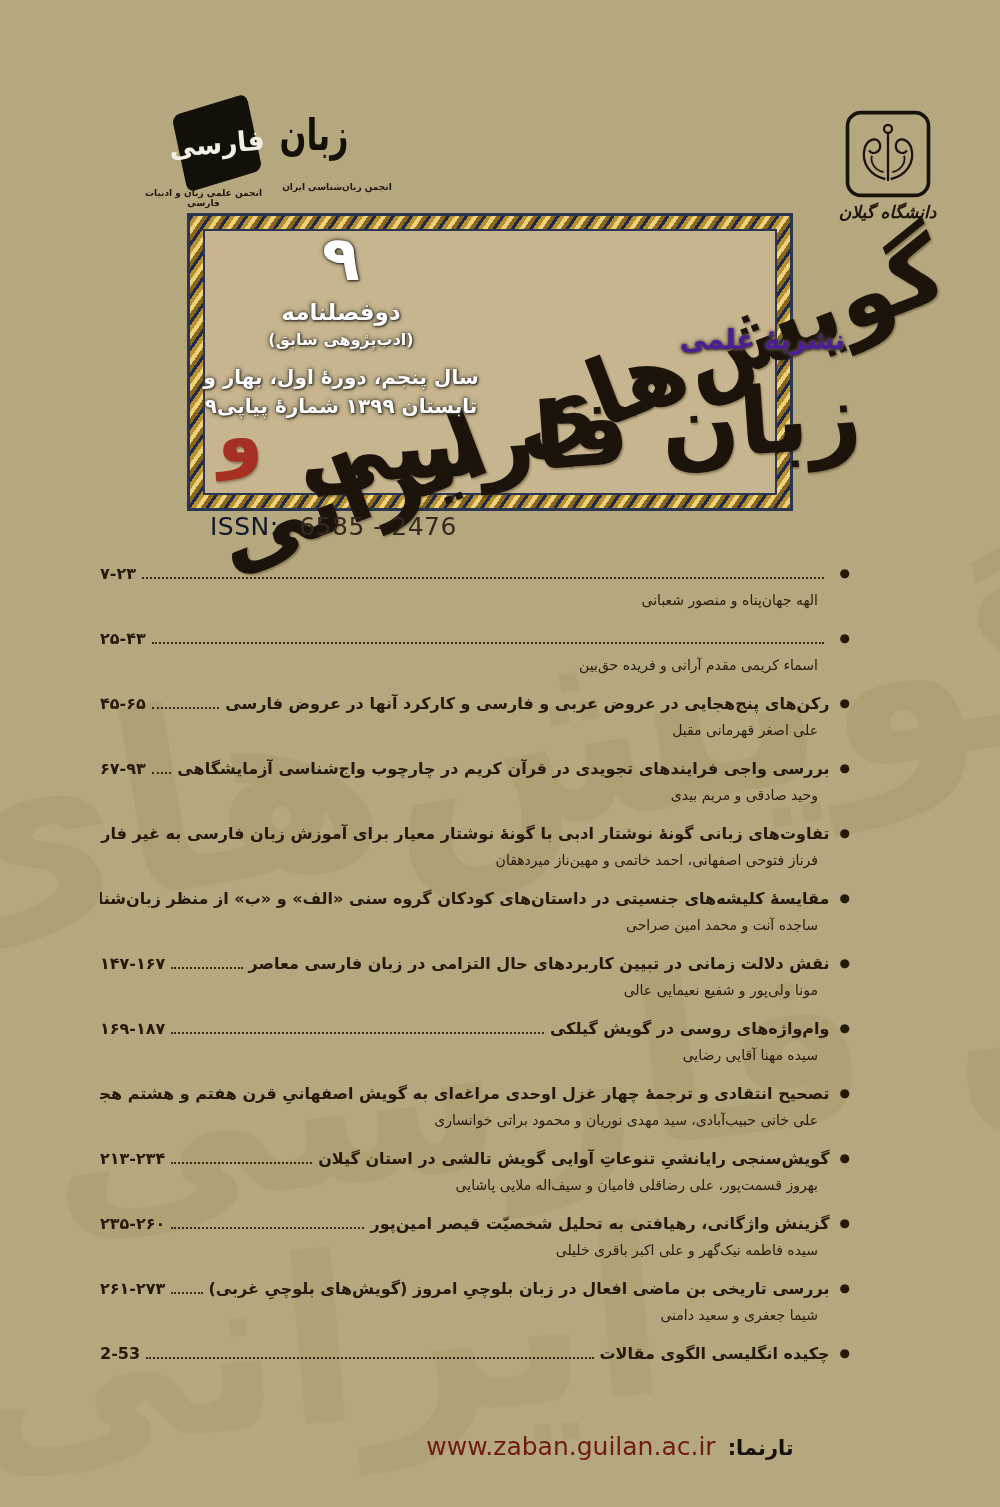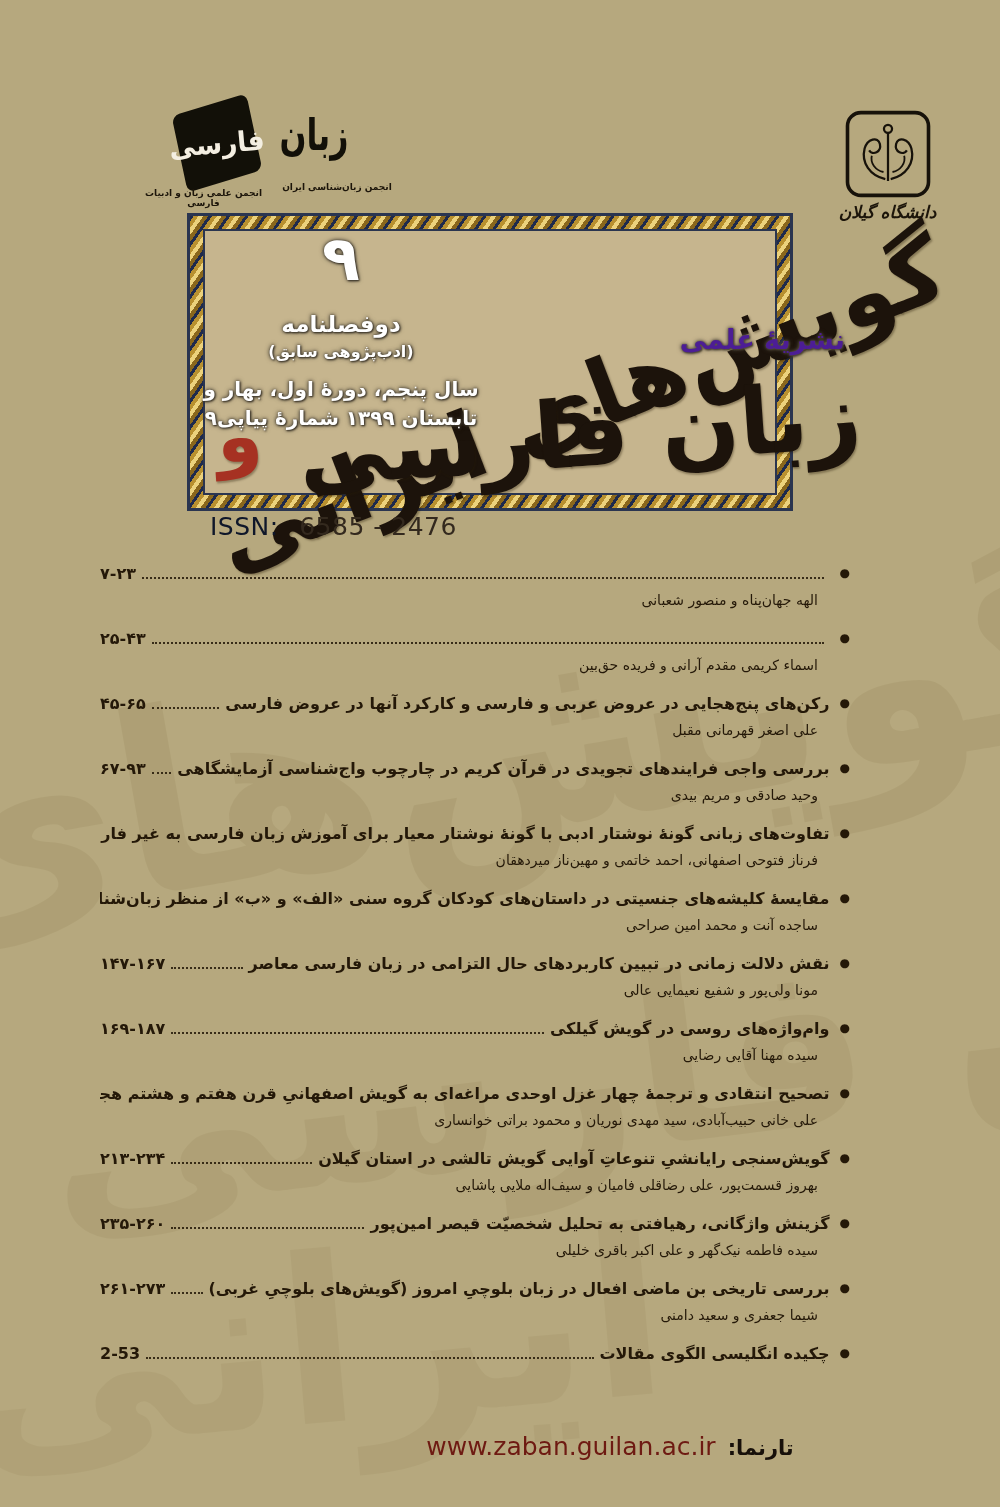--- a/index.html
+++ b/index.html
@@ -71,21 +71,21 @@
     border:13px solid #c79d35;
     border-image:repeating-linear-gradient(125deg,#1e2a4d 0 3px,#b8902f 3px 7px,#ecd27c 7px 11px,#8a671c 11px 15px) 13;
     box-shadow:0 0 0 3px #2a3550, inset 0 0 0 2px #2a3550;
   }
   .frame-texts {
     position:absolute; left:196px; top:226px; z-index:3;
     width:290px; text-align:center; color:#ffffff;
   }
   .frame-texts > div { text-shadow:0 0 3px #4a4438, 0 0 5px #4a4438, 1px 1px 2px #2c2418; }
   .issue-number { font-size:62px; font-weight:bold; line-height:1.05; }
-  .frequency   { font-size:23px; font-weight:bold; margin-top:20px; }
+  .frequency   { font-size:23px; font-weight:bold; margin-top:8px; }
   .former-name { font-size:16px; font-weight:bold; margin-top:5px; }
   .vol-line1   { font-size:20px; font-weight:bold; margin-top:16px; }
   .vol-line2   { font-size:20px; font-weight:bold; margin-top:5px; }
 
   
   .journal-type {
     position:absolute; right:155px; top:324px; z-index:4;
     font-size:27px; font-weight:bold; color:#4c1d95;
     text-shadow:0 0 3px #5a5244, 0 0 5px #5a5244, 1px 1px 2px #332a1c;
   }

